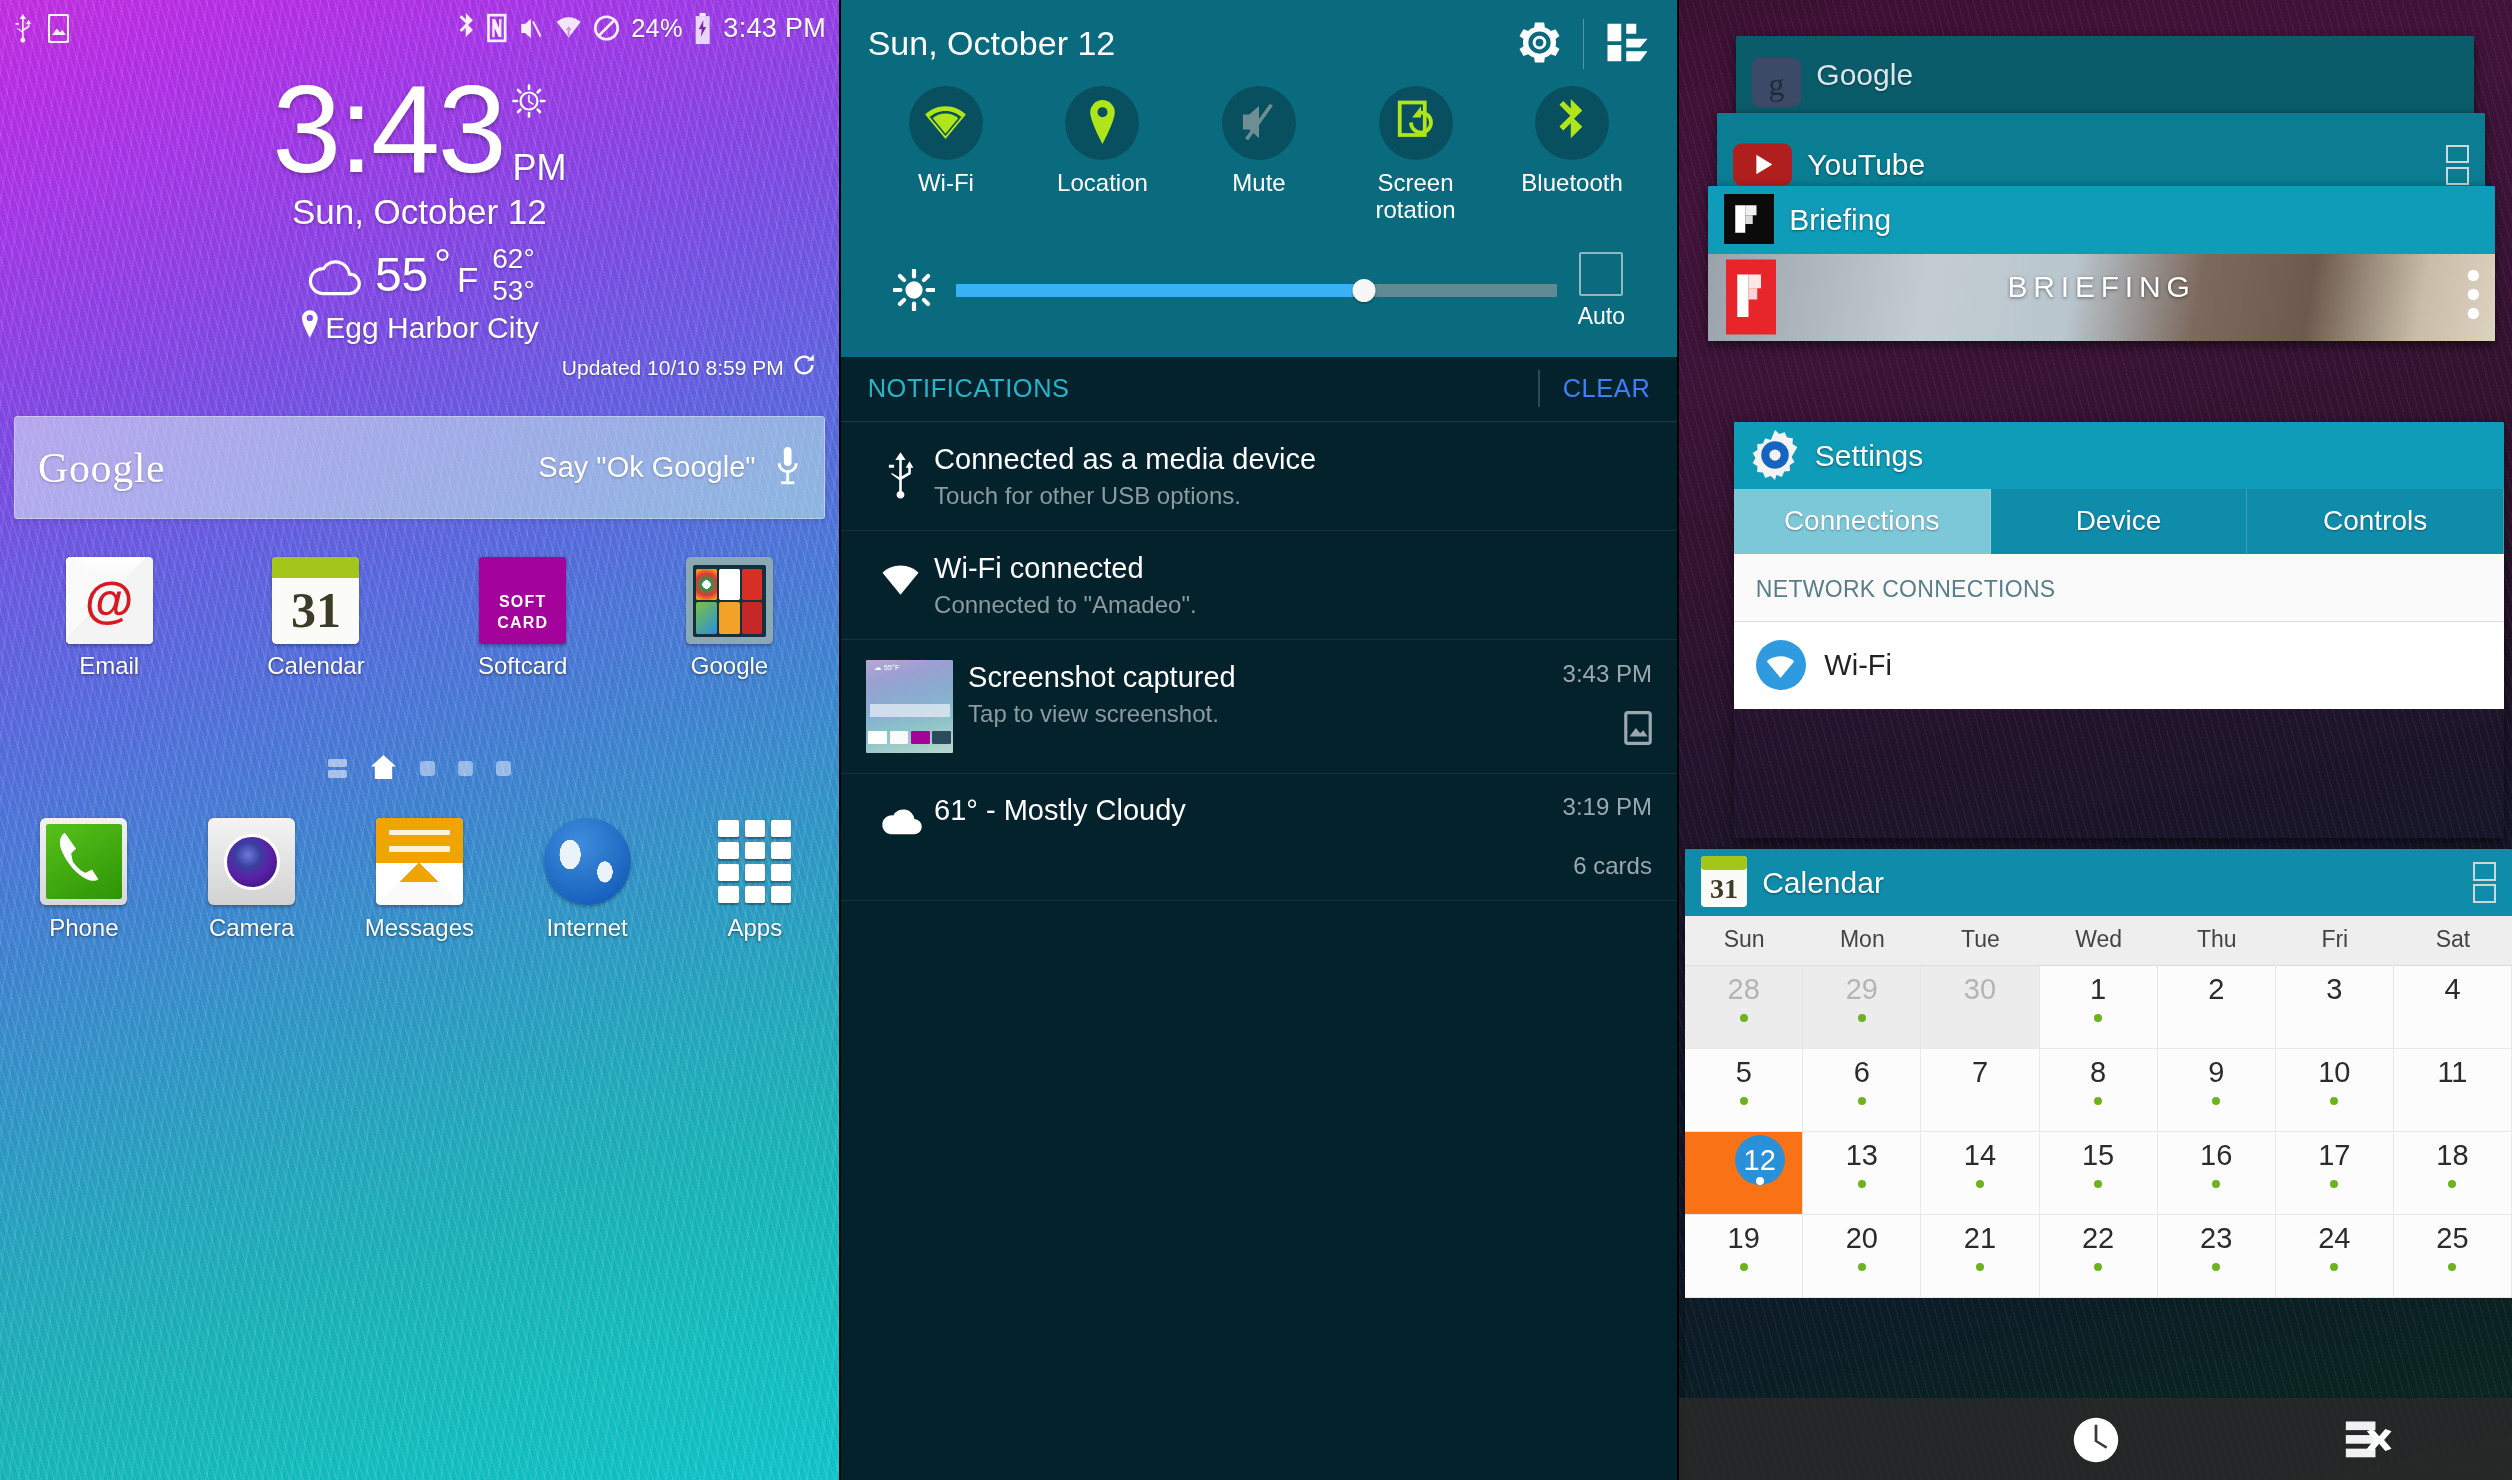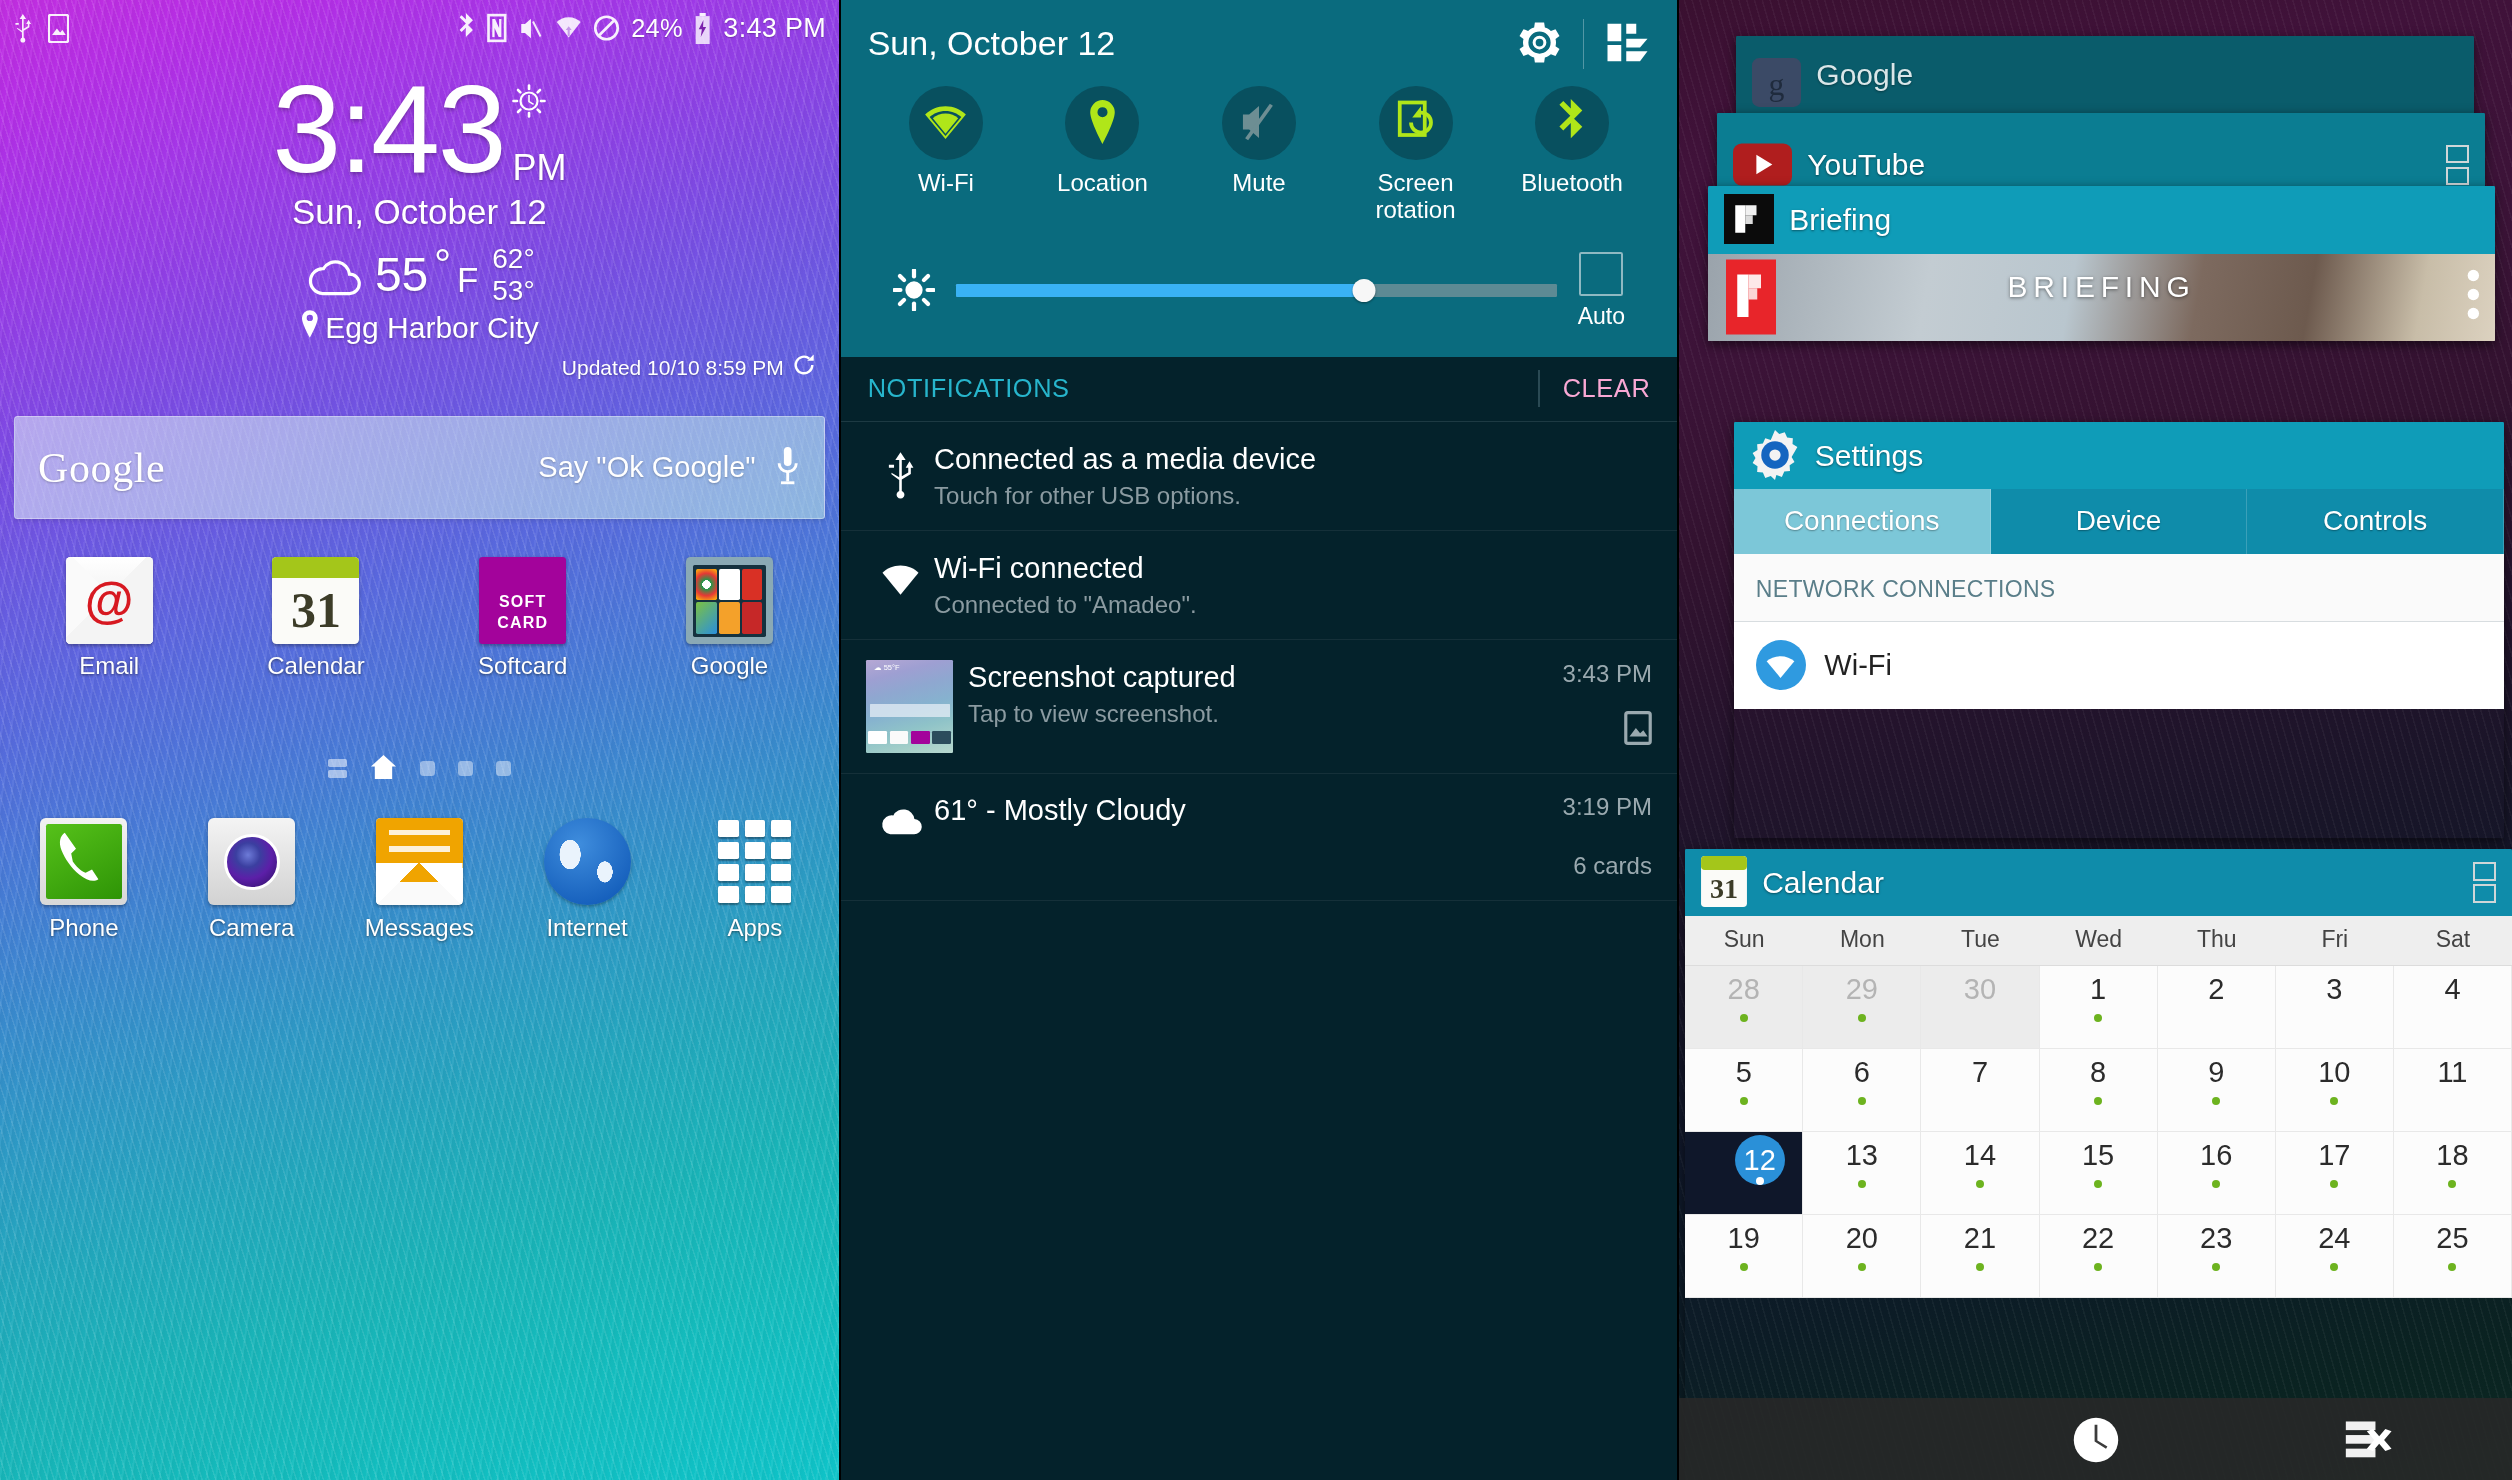--- a/index.html
+++ b/index.html
@@ -190,21 +190,21 @@
     width:23px;height:23px;border-radius:50%;background:#f7f7f7;box-shadow:0 1.2px 2.3px rgba(0,0,0,.4);}
   .autobox{ display:flex;flex-direction:column;align-items:center;gap:7px;}
   .autobox .box{ width:44px;height:44px;border:2.9px solid #8fb9c2;border-radius:2.3px;background:transparent;}
   .autobox .lbl{ font-size:23px;color:#fff;font-weight:300;}
 
   .notif-head{ display:flex;align-items:center;height:65px;padding:0 27px;
     background:#04222b; border-bottom:1.2px solid #1d3a43;}
   .nh-title{ font-size:25.4px;color:#27b5cc;letter-spacing:0.6px;}
   .nh-right{ margin-left:auto; display:flex;align-items:center;gap:23px;}
   .nh-sep{ width:1.7px;height:37px;background:#2a4a54;}
-  .nh-clear{ font-size:25.4px;color:#f9a8d4;font-weight:300;letter-spacing:0.6px;}
+  .nh-clear{ font-size:25.4px;color:#3b82f6;font-weight:300;letter-spacing:0.6px;}
 
   .notif{ display:flex; padding:19.7px 25.4px; border-bottom:1.2px solid #153039;
     background:#04222b; min-height:104px; align-items:flex-start; }
   .n-ico{ width:68px; flex:0 0 68px; display:flex;align-items:center;justify-content:center;
     padding-top:10.4px;}
   .n-thumb{ width:87px;flex:0 0 87px; height:93px; margin-right:15px; overflow:hidden;
     border-radius:1.2px; position:relative;
     background:linear-gradient(165deg,#b6a8d4 0%,#9e9fd2 18%,#8fa7d0 34%,#86b2cf 52%,#8fc3c8 70%,#a5cfc9 86%,#b8d8cf 100%);}
   .n-thumb .tw{position:absolute;top:4.6px;left:8px;font-size:7.5px;color:#fff;line-height:1.1;}
   .n-thumb .tg2{position:absolute;top:44px;left:3.5px;right:3.5px;height:12.7px;
@@ -256,21 +256,21 @@
   .cal-head{ display:flex; background:#eeeeee; border-bottom:1.2px solid #dcdcdc;}
   .cal-head div{ flex:1; text-align:center; font-size:23px; color:#444; padding:10.4px 0 11.6px; }
   .cal-grid{ display:grid; grid-template-columns:repeat(7,1fr); }
   .cal-cell{ height:83px; border-right:1.2px solid #e8e8e8; border-bottom:1.2px solid #e8e8e8;
     background:#fcfcfc; display:flex; flex-direction:column; align-items:center;
     padding-top:9.3px; position:relative;}
   .cal-cell .d{ font-size:29px; color:#2b2b2b; line-height:1; }
   .cal-cell.out{ background:#ececec; }
   .cal-cell.out .d{ color:#b4b4b4; }
   .cal-cell .dot{ width:8px;height:8px;border-radius:50%;background:#6db31f;margin-top:9.3px;}
-  .cal-cell.today{ background:#0f172a;padding-left:32px; }
+  .cal-cell.today{ background:#f97316;padding-left:32px; }
   .cal-cell.today .pill{ position:absolute; top:3.5px; width:50px;height:50px;border-radius:50%;
     background:#2a90d8; display:flex;align-items:center;justify-content:center;}
   .cal-cell.today .pill span{ font-size:29px;color:#fff; }
   .cal-cell.today .dot{ background:#ffffff; margin-top:36px; z-index:2;}
 
   .navbar{ position:absolute; left:0; right:0; bottom:0; height:83px;
     background:rgba(40,40,40,.88); display:flex; align-items:center;
     justify-content:space-around; z-index:40; }
   .navbar .nb{ display:flex; align-items:center; justify-content:center; width:116px; }
   .brief-strip{ height:87px; background:#cfd3d6; position:relative; overflow:hidden;}

